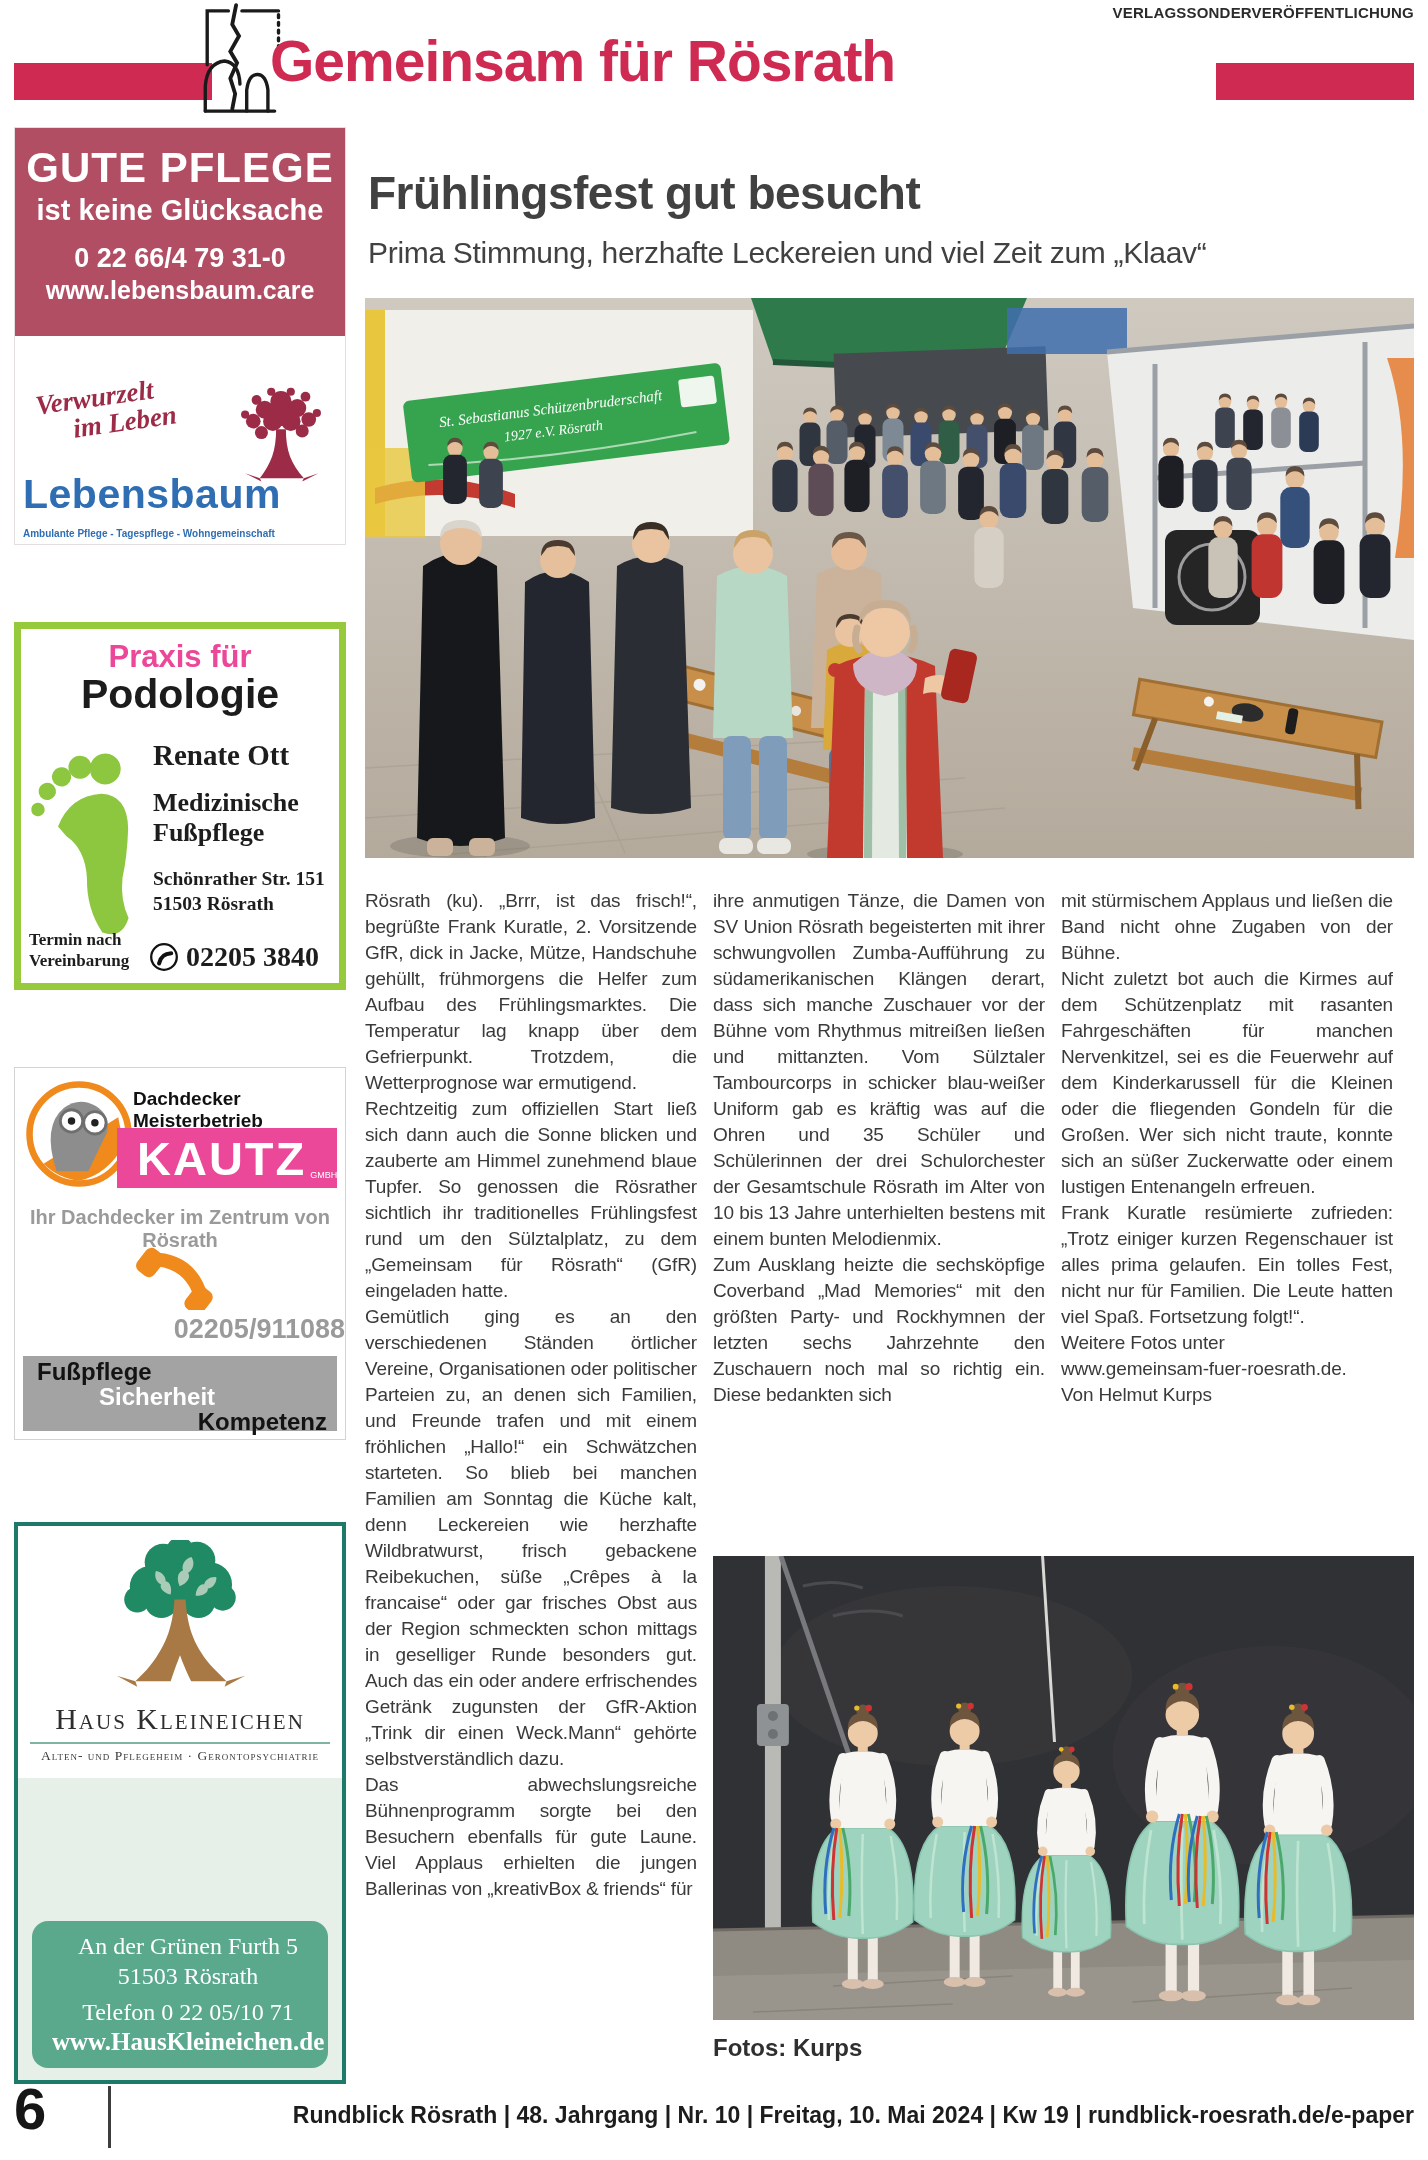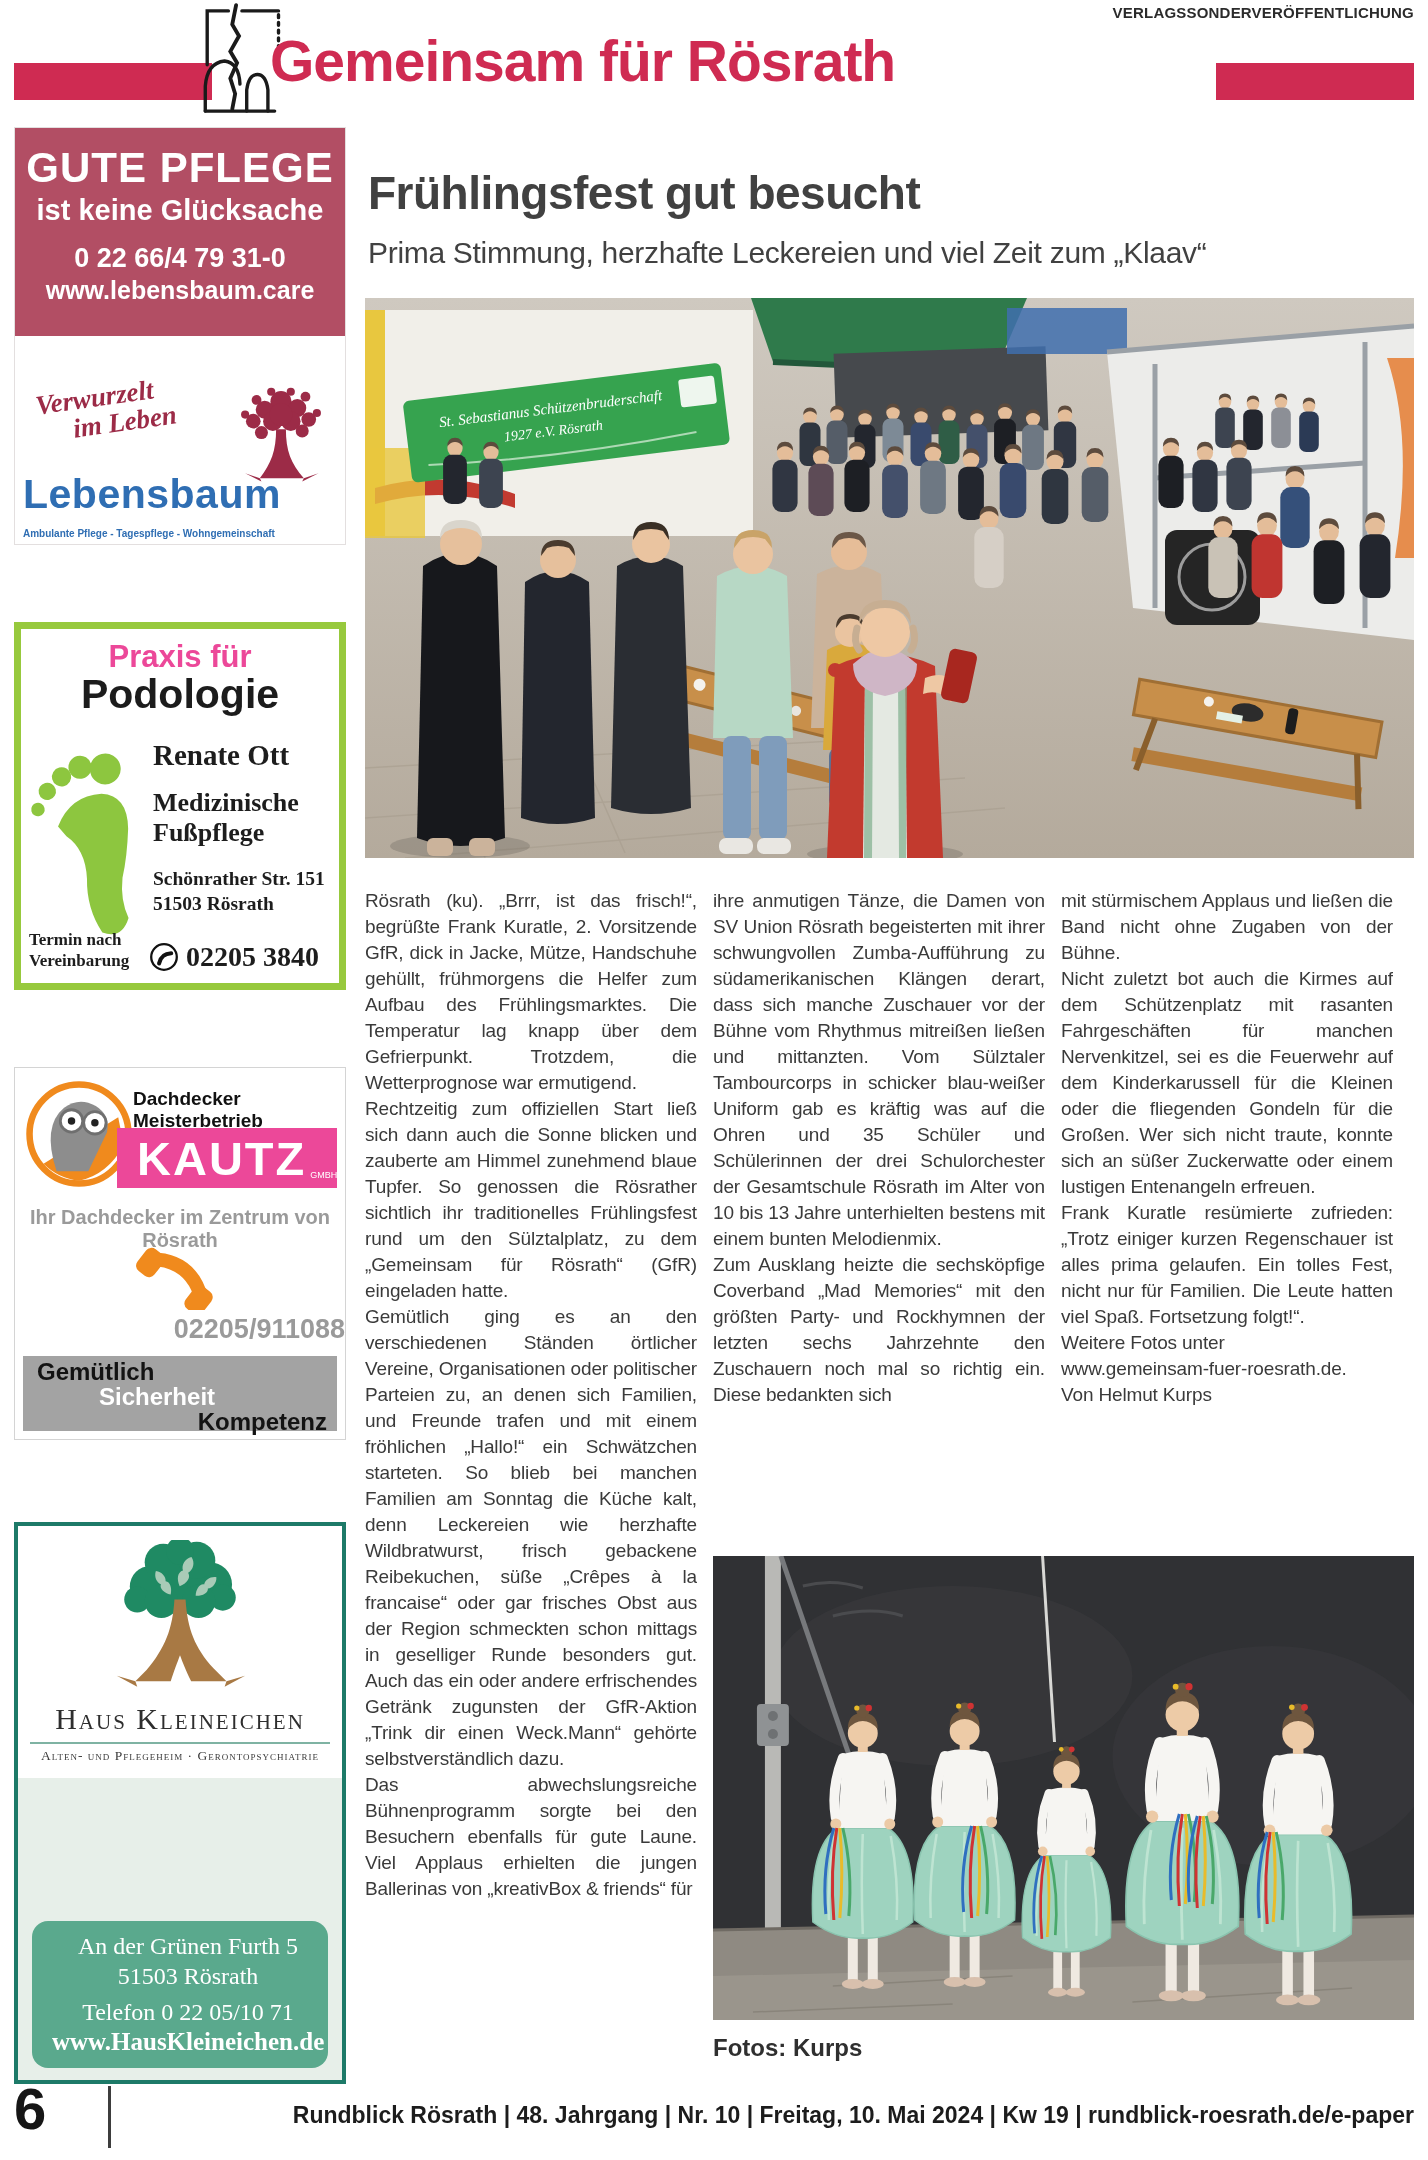--- a/index.html
+++ b/index.html
@@ -213,21 +213,21 @@
     <div class="kz-claim">Ihr Dachdecker im Zentrum von Rösrath</div>
     <svg class="kz-handset" viewBox="0 0 120 96" aria-hidden="true">
       <g transform="rotate(38 60 48)" fill="#f08a1d">
         <path d="M18,58 Q60,26 102,58" fill="none" stroke="#f08a1d" stroke-width="18" stroke-linecap="round"></path>
         <rect x="6" y="44" width="28" height="36" rx="9"></rect>
         <rect x="86" y="44" width="28" height="36" rx="9"></rect>
       </g>
     </svg>
     <div class="kz-phone">02205/911088</div>
     <div class="kz-box">
-      <div class="kz-q">Gemütlich</div>
+      <div class="kz-q">Fußpflege</div>
       <div class="kz-s">Sicherheit</div>
       <div class="kz-k">Kompetenz</div>
     </div>
   </div>
 
   <div class="abs ad ad-kleineichen">
     <svg class="ke-tree" viewBox="0 0 160 170" aria-hidden="true">
       <g fill="#1f8a63">
         <circle cx="80" cy="42" r="34"></circle>
           <circle cx="48" cy="50" r="22"></circle>

